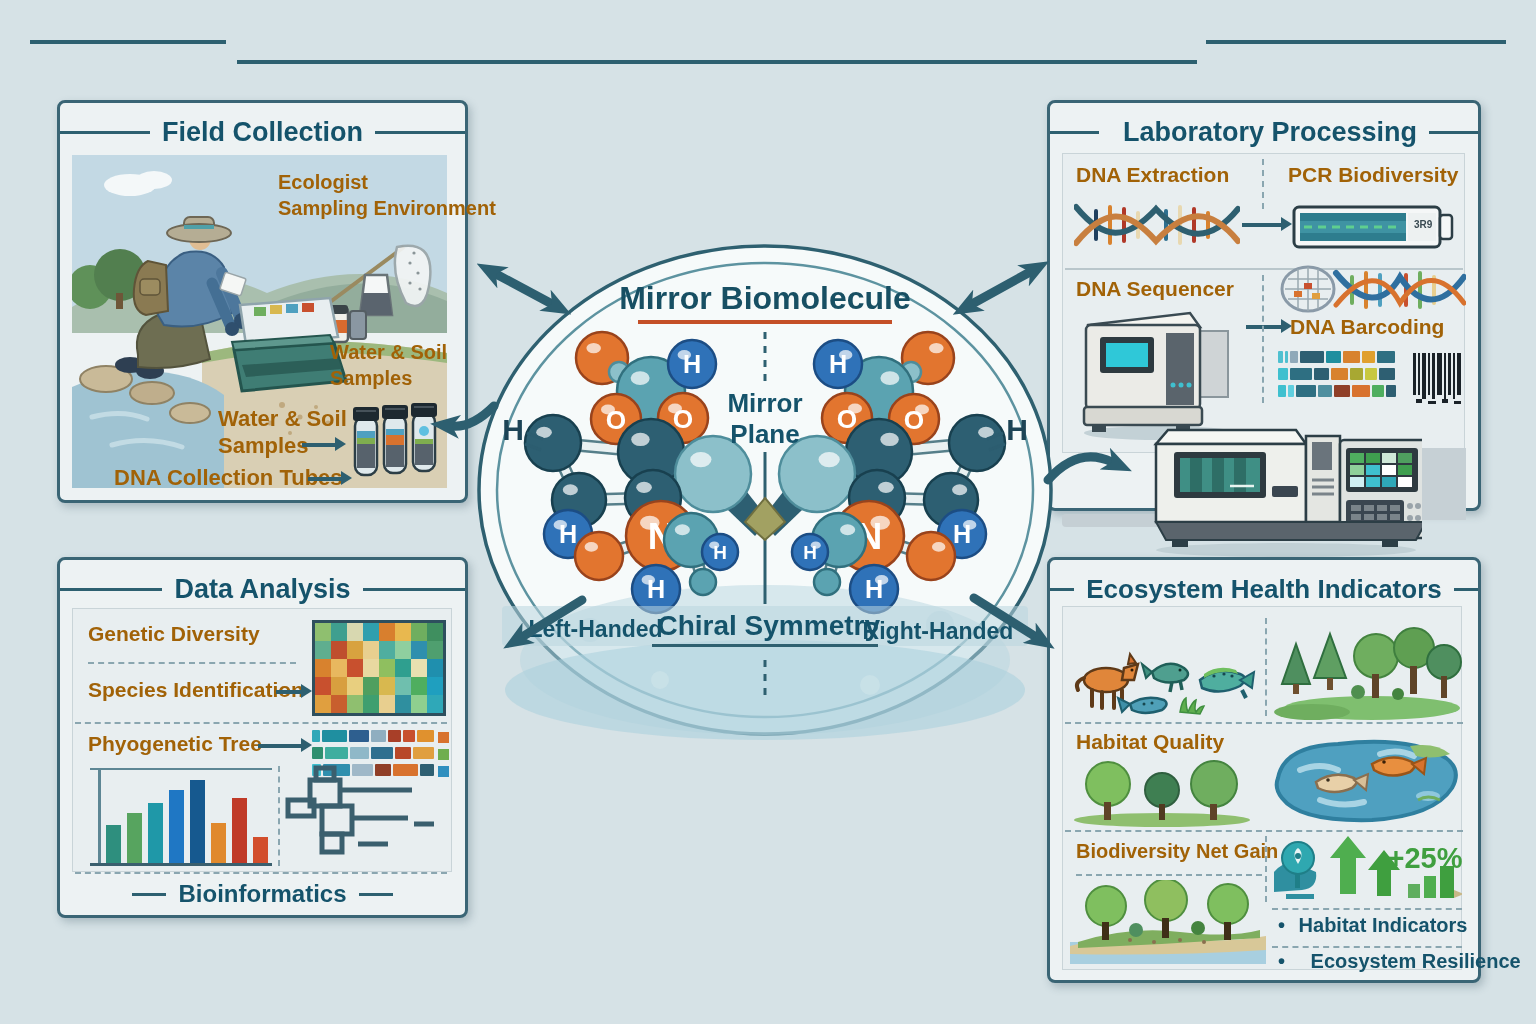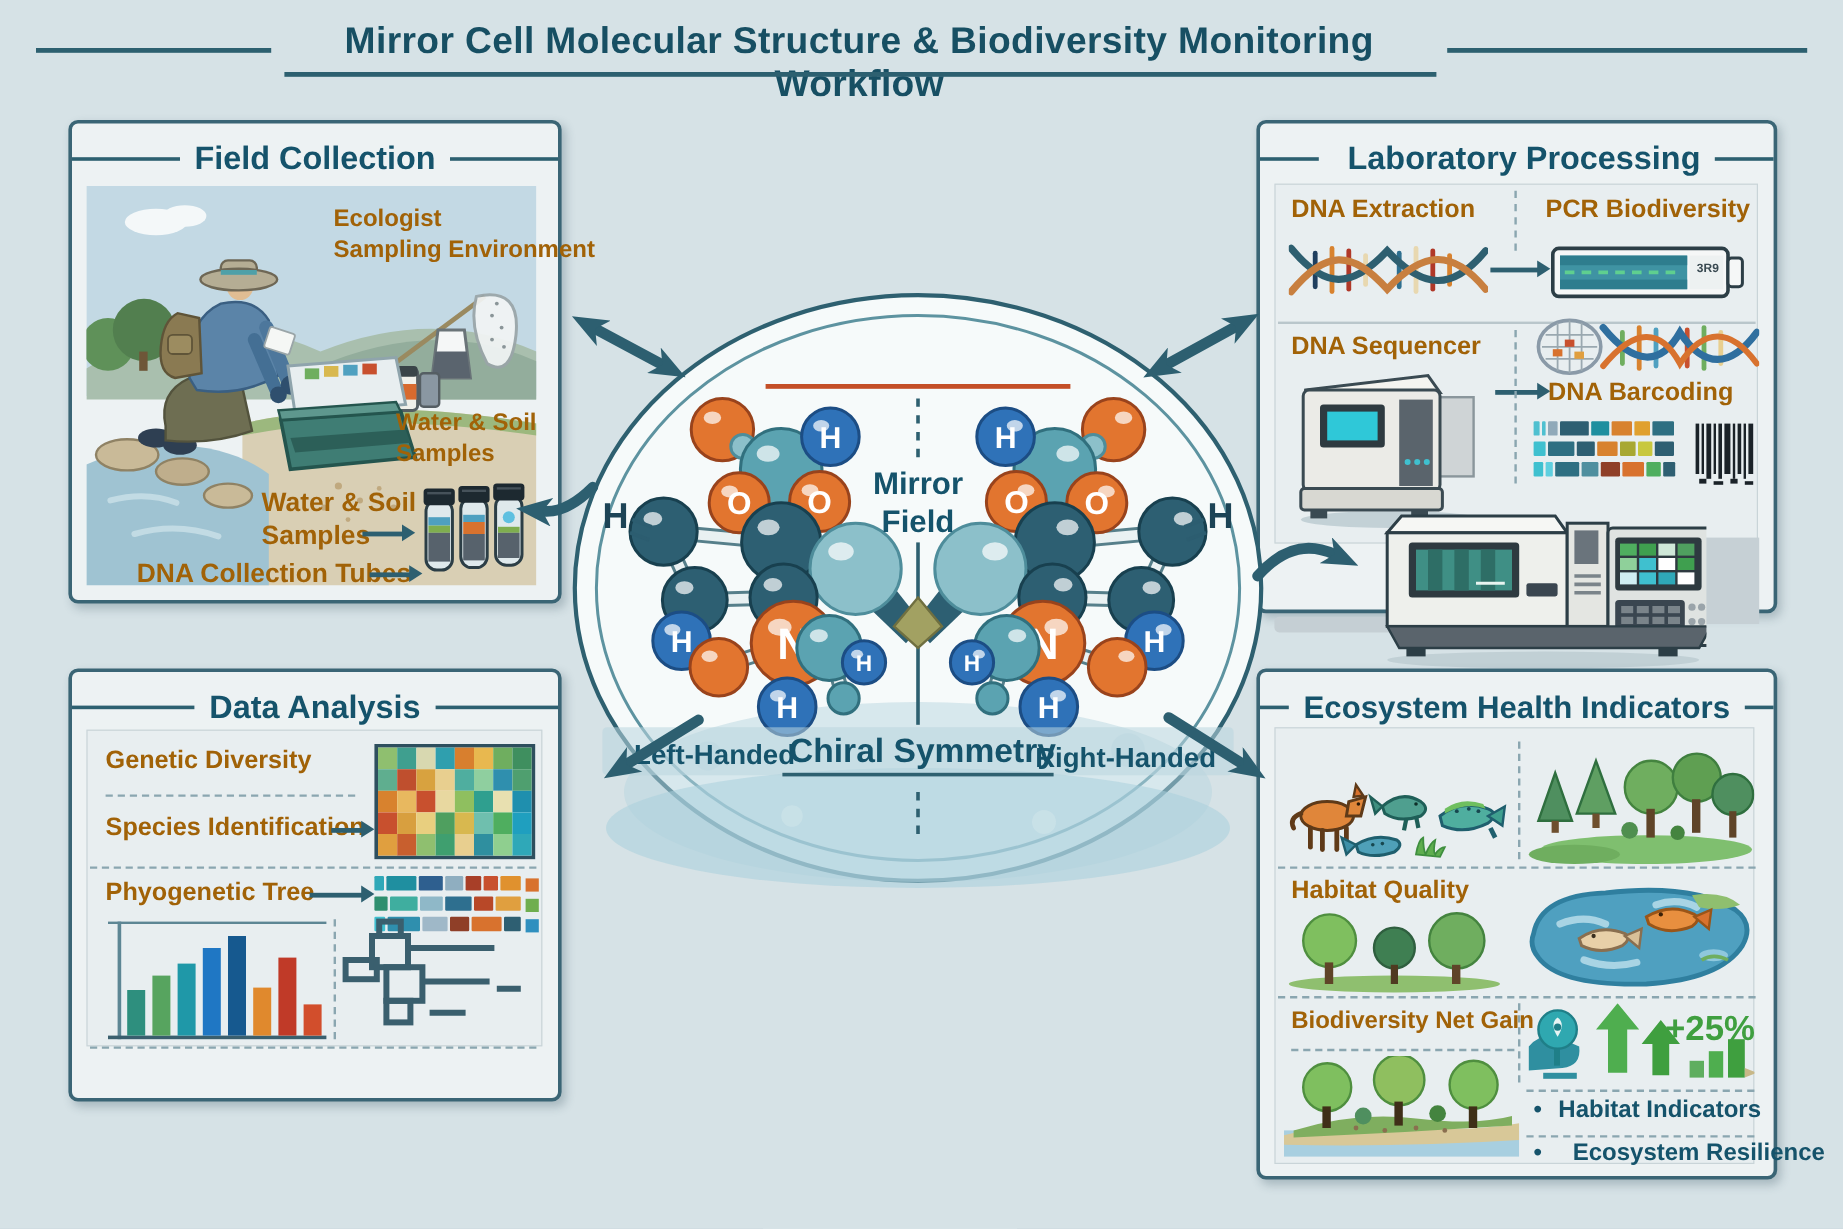--- a/index.html
+++ b/index.html
@@ -28,21 +28,20 @@
   #barchart .bar{position:absolute;bottom:0;width:15px;}
   .bullet-row{position:absolute;font-weight:bold;color:#15536b;white-space:nowrap;}
   svg{display:block;}
 </style>
 </head>
 <body>
 
 <div id="page">
 
   <div class="abs" style="left:30px;top:40px;width:196px;height:4px;background:#2d6070;"></div>
-  <div class="abs" style="left:233px;top:16px;width:966px;text-align:center;font-size:31px;font-weight:bold;color:#174f63;letter-spacing:.3px;">Mirror Cell Molecular Structure &amp; Biodiversity Monitoring Workflow</div>
   <div class="abs" style="left:237px;top:60px;width:960px;height:4px;background:#2d6070;"></div>
   <div class="abs" style="left:1206px;top:40px;width:300px;height:4px;background:#2d6070;"></div>
 
   <div class="panel" id="panel-field" style="left:57px;top:100px;width:405px;height:397px;">
     <div class="ptitle-row" style="top:14px;">
       <div class="tline"></div>
       <div class="ttext" style="font-size:27px;">Field Collection</div>
       <div class="tline"></div>
     </div>
 
@@ -555,24 +554,25 @@
           <text x="340" y="318.84" text-anchor="middle" font-size="18.900000000000002" font-weight="bold" fill="#ffffff" font-family="&quot;Liberation Sans&quot;,sans-serif">H</text>
           <circle cx="404" cy="349" r="24" fill="#2f72b8" stroke="#1c4d84" stroke-width="2.5"></circle>
           <ellipse cx="411.68" cy="339.88" rx="6.720000000000001" ry="4.800000000000001" fill="rgba(255,255,255,.7)"></ellipse>
           <text x="404" y="358.12" text-anchor="middle" font-size="25.200000000000003" font-weight="bold" fill="#ffffff" font-family="&quot;Liberation Sans&quot;,sans-serif">H</text>
           <circle cx="357" cy="342" r="13" fill="#5ba3b1" stroke="#31707e" stroke-width="2.5"></circle>
           <text x="547" y="200" text-anchor="middle" font-size="30" font-weight="bold" fill="#1d4456" font-family="&quot;Liberation Sans&quot;,sans-serif">H</text>
           <line x1="533" y1="193" x2="517" y2="199" stroke="#2c5d70" stroke-width="3"></line>
           <line x1="535" y1="204" x2="519" y2="210" stroke="#2c5d70" stroke-width="3"></line>
         </g>
     </svg>
+    <div class="ctext" style="left:0;width:590px;top:40px;font-size:32px;color:#174f63;">Mirror Biomolecule</div>
     <div class="abs" style="left:168px;top:80px;width:254px;height:3.5px;background:#c44f27;"></div>
     <div class="ctext" style="left:200px;width:190px;top:148px;font-size:26px;line-height:31px;">
       <div>Mirror</div>
-      <div>Field</div>
+      <div>Plane</div>
     </div>
     <div class="abs" style="left:32px;top:366px;width:526px;height:40px;background:rgba(185,213,222,.55);border-radius:4px;"></div>
     <div class="ctext" style="left:38px;width:175px;top:376px;font-size:23px;">Left-Handed</div>
     <div class="ctext" style="left:180px;width:230px;top:370px;font-size:28px;text-align:right;">Chiral Symmetry</div>
     <div class="abs" style="left:182px;top:404px;width:226px;height:2.5px;background:#2e6070;"></div>
     <div class="ctext" style="left:378px;width:180px;top:378px;font-size:23px;">Right-Handed</div>
   </div>
 
   <div class="panel" id="panel-data" style="left:57px;top:557px;width:405px;height:355px;">
     <div class="ptitle-row" style="top:14px;">
@@ -685,20 +685,25 @@
         <rect x="6" y="40" width="26" height="16"></rect>
         <rect x="40" y="46" width="30" height="28"></rect>
         <rect x="40" y="74" width="20" height="18"></rect>
         <line x1="58" y1="30" x2="130" y2="30"></line>
         <line x1="70" y1="58" x2="126" y2="58"></line>
         <line x1="132" y1="64" x2="152" y2="64"></line>
         <line x1="76" y1="84" x2="106" y2="84"></line>
       </g>
     </svg>
     <div class="dash-h" style="left:15px;top:312px;width:372px;"></div>
+    <div class="abs" style="left:0;top:320px;width:405px;display:flex;align-items:center;justify-content:center;">
+      <div style="width:34px;height:3px;background:#2d6070;margin-right:12px;"></div>
+      <div class="ttext" style="font-size:24px;font-weight:bold;color:#15536b;margin:0;">Bioinformatics</div>
+      <div style="width:34px;height:3px;background:#2d6070;margin-left:12px;"></div>
+    </div>
   </div>
 
   <div class="panel" id="panel-eco" style="left:1047px;top:557px;width:428px;height:420px;">
     <div class="ptitle-row" style="top:14px;text-align:center;">
       <div class="tline"></div>
       <div class="ttext" style="font-size:26px;">Ecosystem Health Indicators</div>
       <div class="tline"></div>
     </div>
     <div class="card" style="left:12px;top:46px;width:398px;height:362px;"></div>
 

